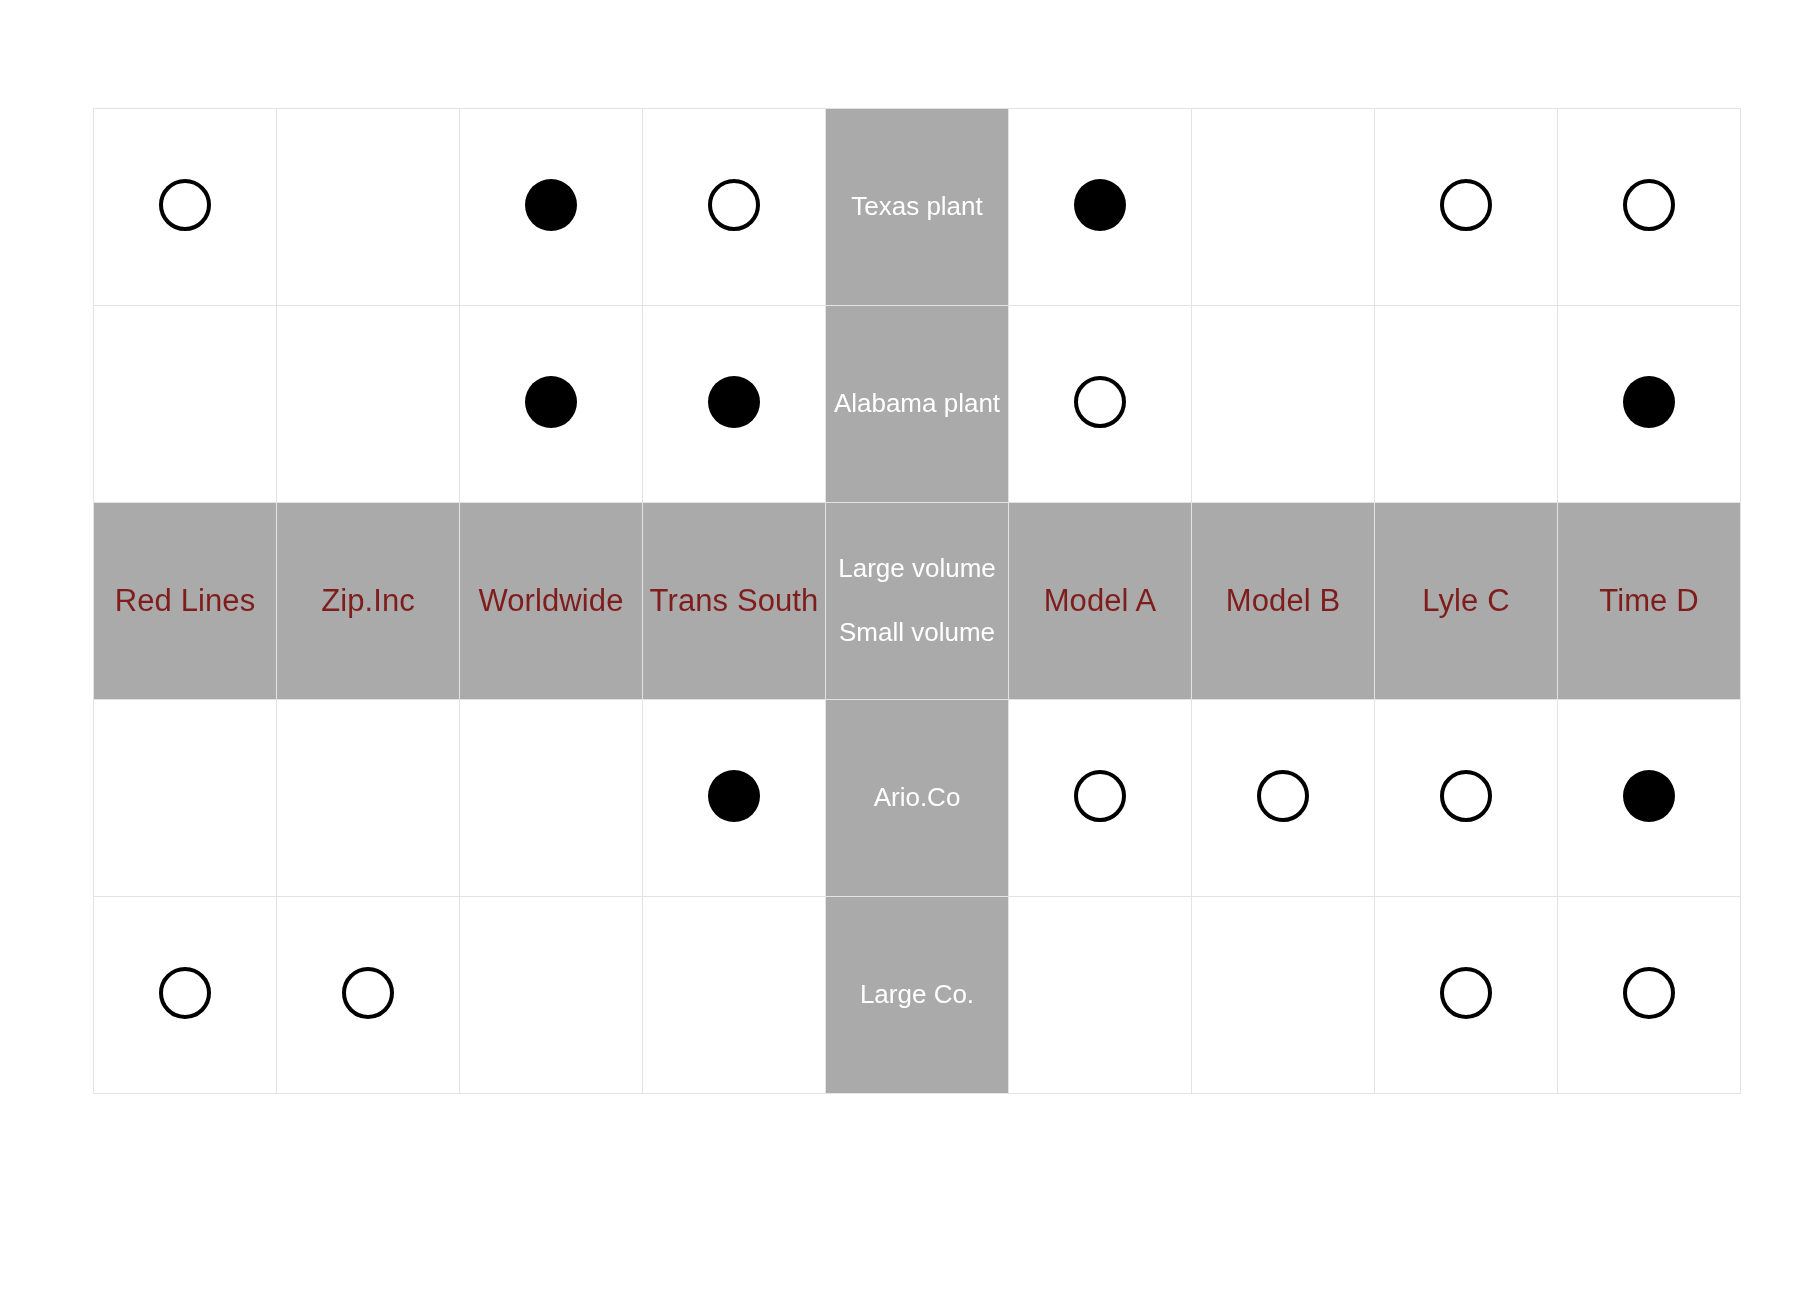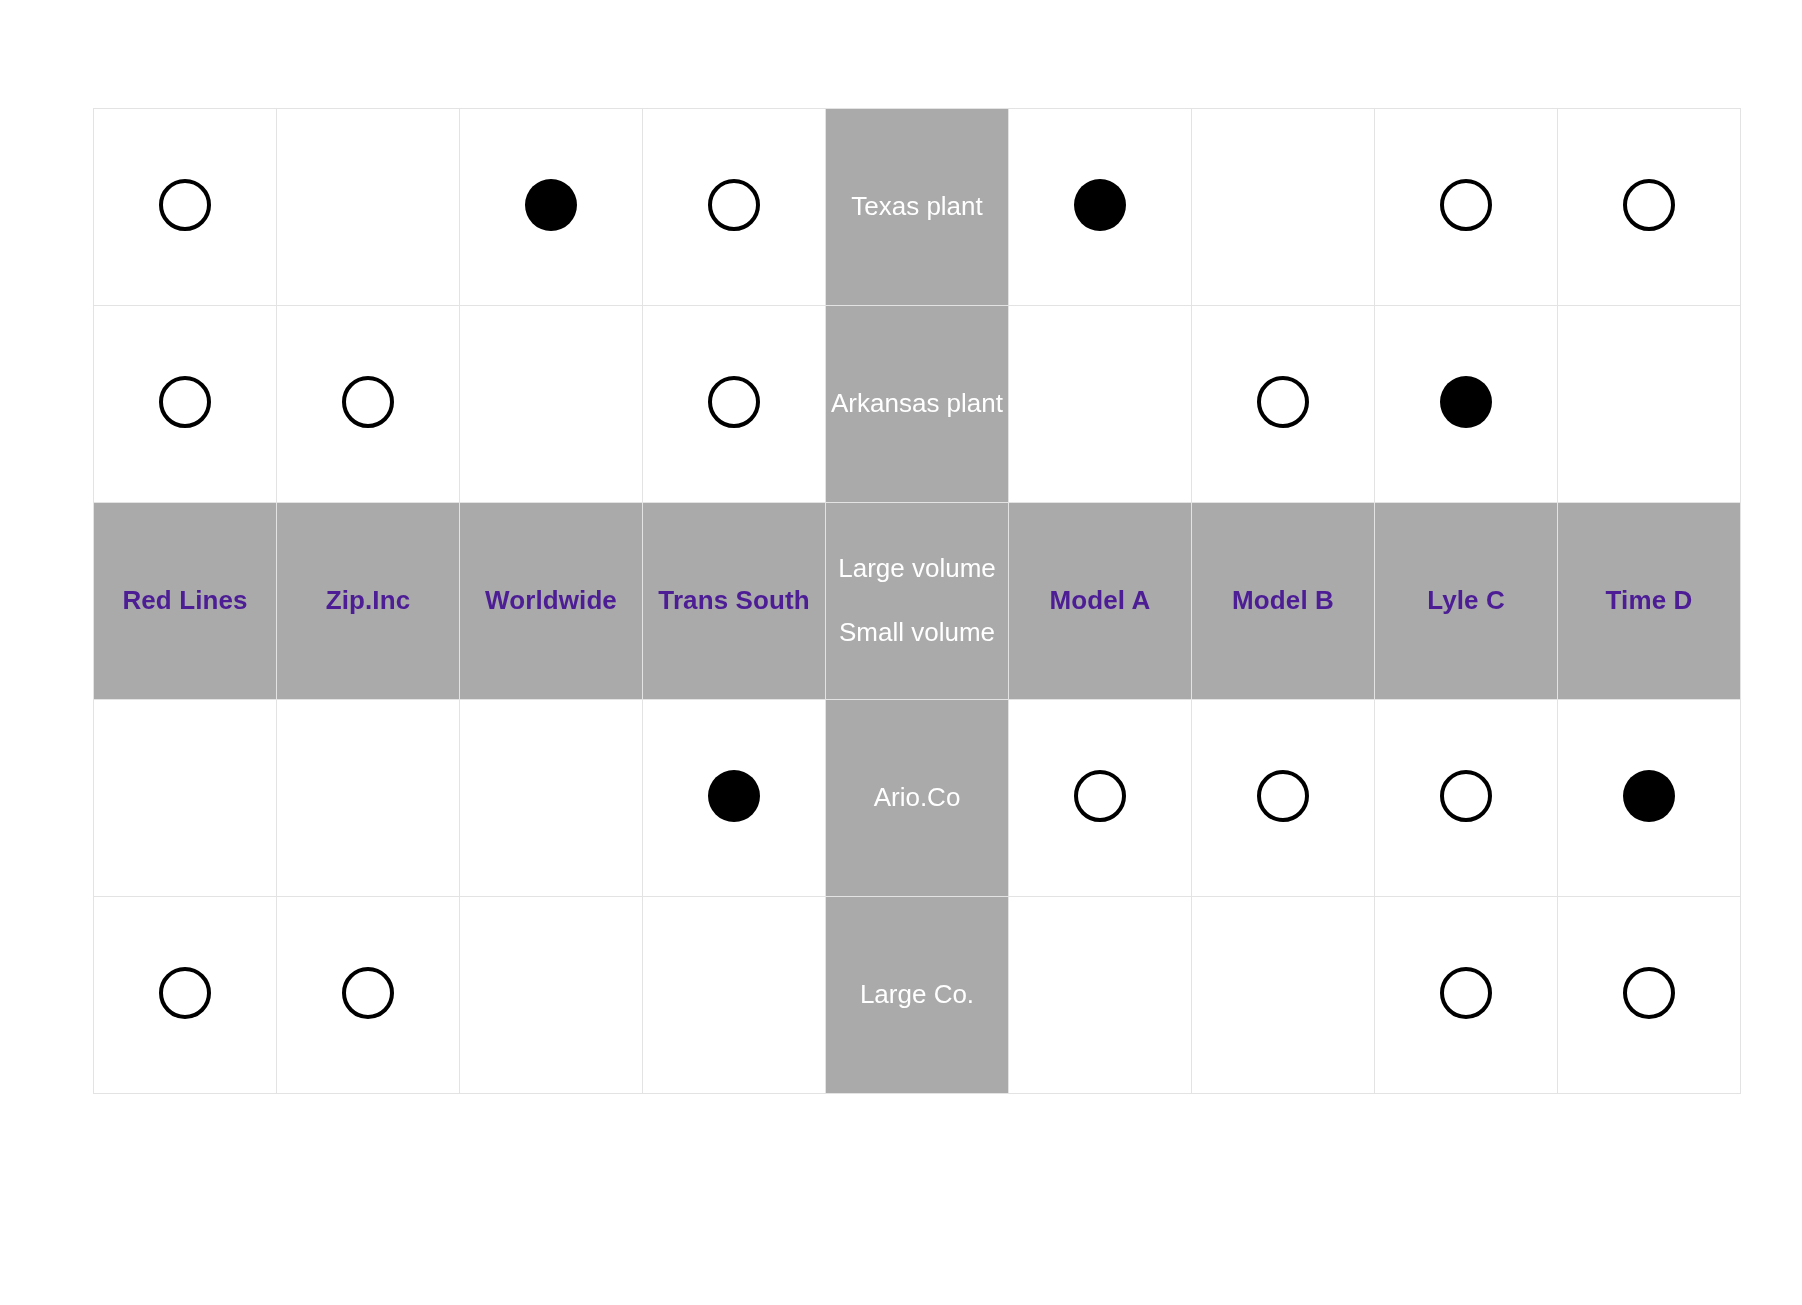--- a/index.html
+++ b/index.html
@@ -43,26 +43,25 @@
   }
   
   col.c-normal { width: 183px; }
   col.c-center { width: 183px; }
 
   td.cell-marker {
     background: #ffffff;
   }
   td.cell-hdr {
     background: #aaaaaa;
-    color: #4c1d95;
-    font-size: 26px;
+    color: #7f1d1d;
+    font-size: 31px;
     line-height: 1.22;
     letter-spacing: 0.1px;
     border-color: #aaaaaa;
-    font-weight: bold;
   }
   td.cell-hdr-center {
     background: #aaaaaa;
     color: #ffffff;
     font-size: 26px;
     line-height: 1.22;
     border-color: #aaaaaa;
   }
   tr.header-row td {
     border-top: 1px solid #e3e3e3;
@@ -126,31 +125,31 @@
             <td class="cell-marker"><span class="marker open"></span></td>
             <td class="cell-hdr-center">
               <span class="hdr-label">Texas plant</span>
             </td>
             <td class="cell-marker"><span class="marker filled"></span></td>
             <td class="cell-marker"><span class="marker none"></span></td>
             <td class="cell-marker"><span class="marker open"></span></td>
             <td class="cell-marker"><span class="marker open"></span></td>
           </tr>
           <tr>
-            <td class="cell-marker"><span class="marker open"></span></td>
-            <td class="cell-marker"><span class="marker open"></span></td>
-            <td class="cell-marker"><span class="marker none"></span></td>
-            <td class="cell-marker"><span class="marker open"></span></td>
-            <td class="cell-hdr-center">
-              <span class="hdr-label">Arkansas plant</span>
-            </td>
-            <td class="cell-marker"><span class="marker none"></span></td>
-            <td class="cell-marker"><span class="marker open"></span></td>
-            <td class="cell-marker"><span class="marker filled"></span></td>
-            <td class="cell-marker"><span class="marker none"></span></td>
+            <td class="cell-marker"><span class="marker none"></span></td>
+            <td class="cell-marker"><span class="marker none"></span></td>
+            <td class="cell-marker"><span class="marker filled"></span></td>
+            <td class="cell-marker"><span class="marker filled"></span></td>
+            <td class="cell-hdr-center">
+              <span class="hdr-label">Alabama plant</span>
+            </td>
+            <td class="cell-marker"><span class="marker open"></span></td>
+            <td class="cell-marker"><span class="marker none"></span></td>
+            <td class="cell-marker"><span class="marker none"></span></td>
+            <td class="cell-marker"><span class="marker filled"></span></td>
           </tr>
           <tr class="header-row">
             <td class="cell-hdr">
               <span class="hdr-label">Red Lines</span>
             </td>
             <td class="cell-hdr">
               <span class="hdr-label">Zip.Inc</span>
             </td>
             <td class="cell-hdr">
               <span class="hdr-label">Worldwide</span>

